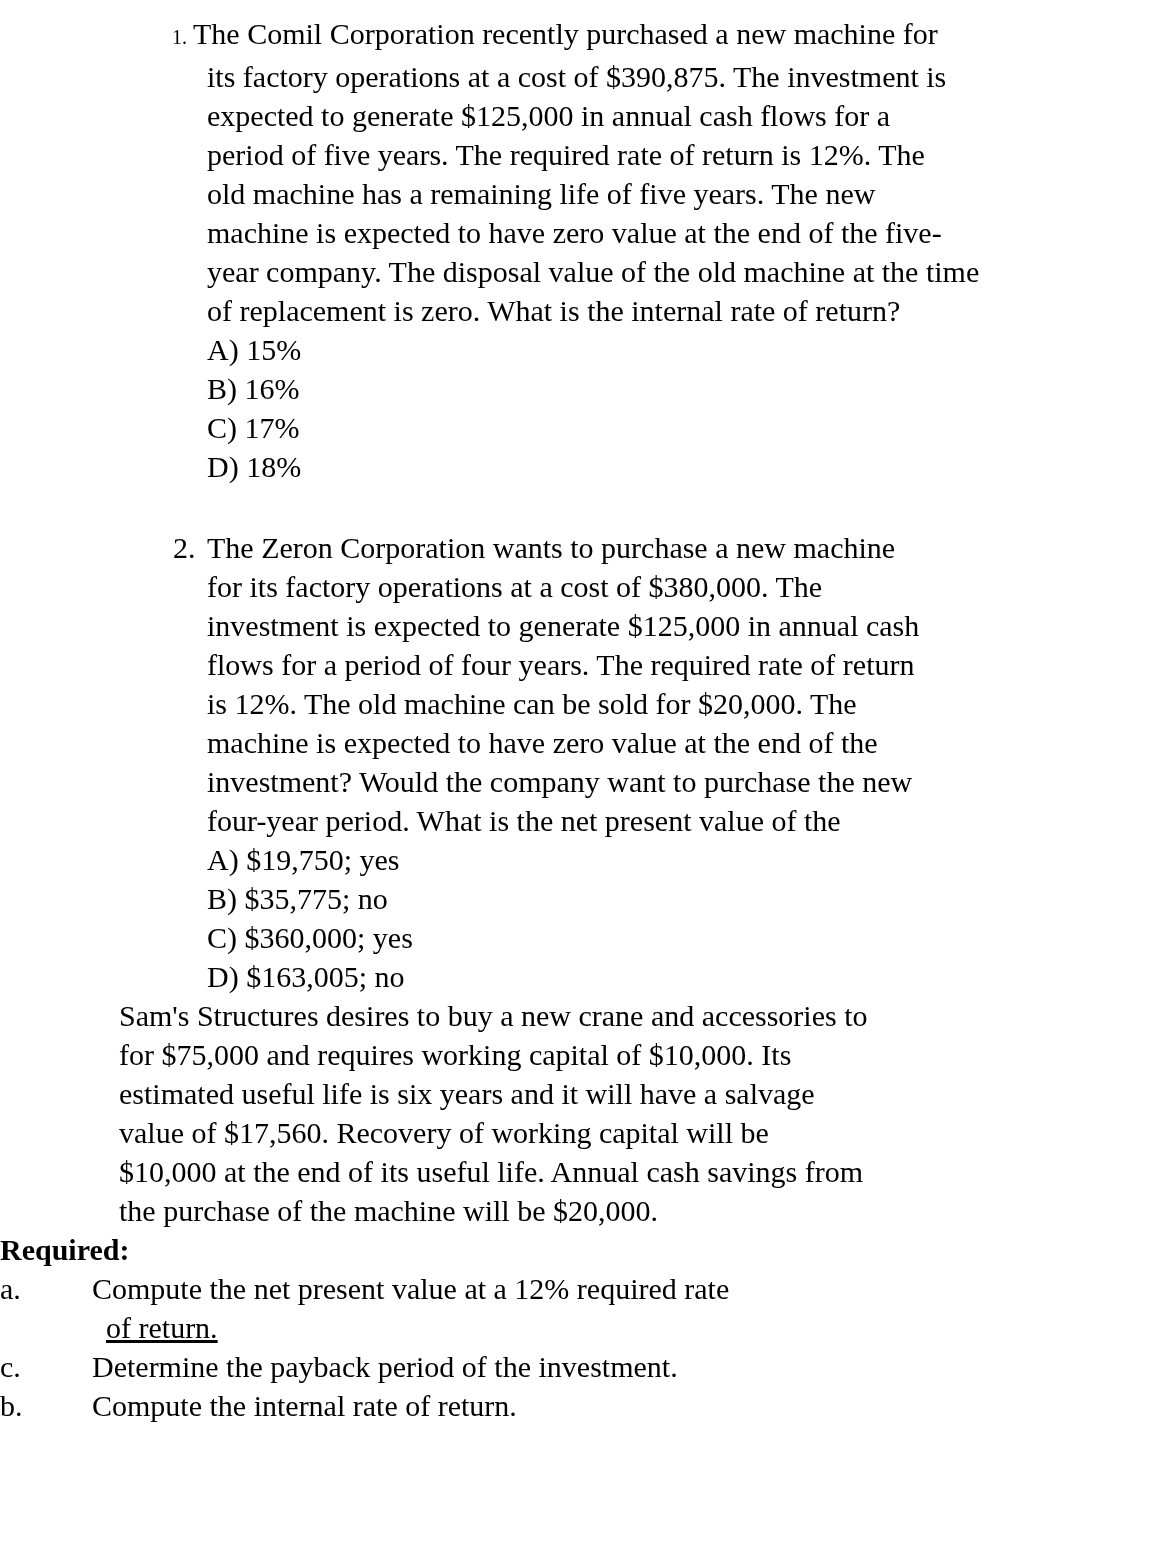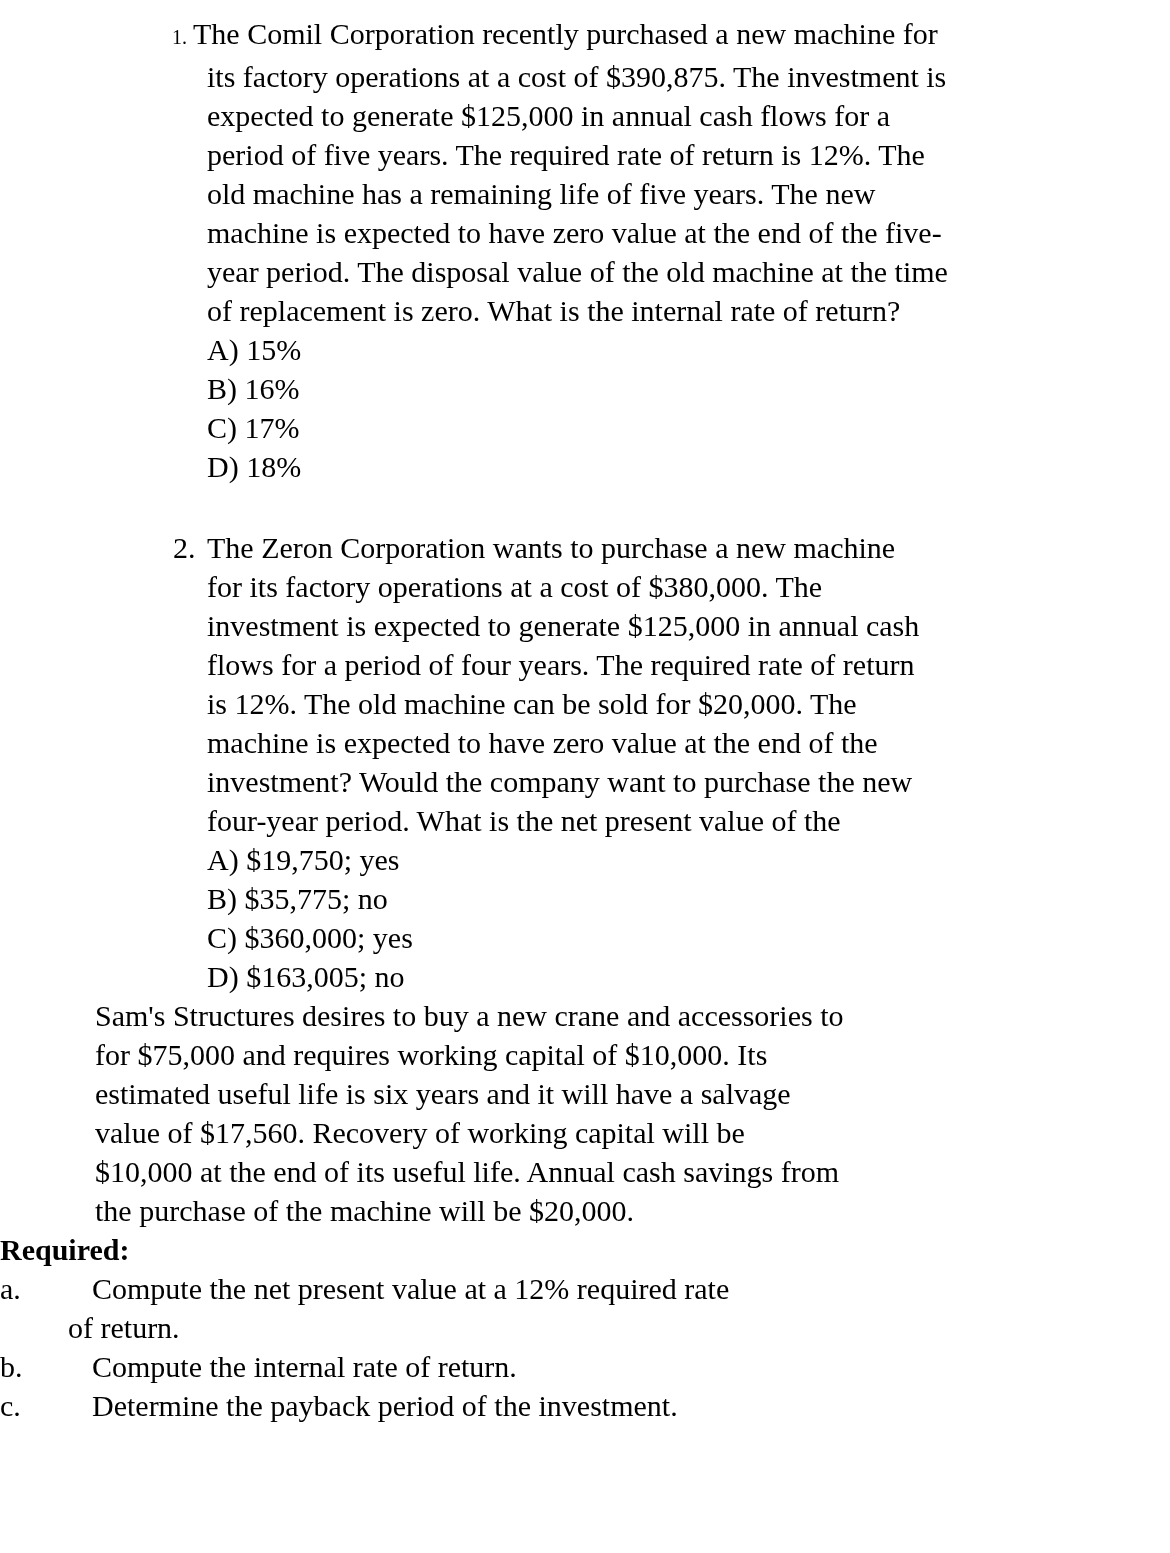--- a/index.html
+++ b/index.html
@@ -34,45 +34,45 @@
   }
   
   .q2-block .line { margin-left: 207px; }
   .qnum-full {
     display: inline-block;
     margin-left: -34px;
     width: 34px;
   }
   .spacer-line { height: 42px; }
   
-  .sams-block .line { margin-left: 95px; }
+  .sams-block .line { margin-left: 119px; }
   
   .required-heading {
     font-weight: bold;
   }
   .req-item { white-space: nowrap; }
   .req-marker {
     display: inline-block;
     width: 92px;
   }
-  .req-wrap-line { margin-left: 68px; white-space: nowrap; }
+  .req-wrap-line { margin-left: 106px; white-space: nowrap; text-decoration: underline; }
 </style>
 </head>
 <body>
 
 <div class="page">
 
   <div class="q1-block">
     <div class="line"><span class="qnum-small">1.</span><span>The Comil Corporation recently purchased a new machine for</span></div>
     <div class="line">its factory operations at a cost of $390,875. The investment is</div>
     <div class="line">expected to generate $125,000 in annual cash flows for a</div>
     <div class="line">period of five years. The required rate of return is 12%. The</div>
     <div class="line">old machine has a remaining life of five years. The new</div>
     <div class="line">machine is expected to have zero value at the end of the five-</div>
-    <div class="line">year period. The disposal value of the old machine at the time</div>
+    <div class="line">year company. The disposal value of the old machine at the time</div>
     <div class="line">of replacement is zero. What is the internal rate of return?</div>
     <div class="line">A) 15%</div>
     <div class="line">B) 16%</div>
     <div class="line">C) 17%</div>
     <div class="line">D) 18%</div>
   </div>
 
   <div class="spacer-line"></div>
 
   <div class="q2-block">
@@ -96,17 +96,17 @@
     <div class="line">estimated useful life is six years and it will have a salvage</div>
     <div class="line">value of $17,560. Recovery of working capital will be</div>
     <div class="line">$10,000 at the end of its useful life. Annual cash savings from</div>
     <div class="line">the purchase of the machine will be $20,000.</div>
   </div>
 
   <div class="required-block">
     <div class="required-heading">Required:</div>
     <div class="req-item"><span class="req-marker">a.</span><span>Compute the net present value at a 12% required rate</span></div>
     <div class="req-wrap-line">of return.</div>
+    <div class="req-item"><span class="req-marker">c.</span><span>Determine the payback period of the investment.</span></div>
     <div class="req-item"><span class="req-marker">b.</span><span>Compute the internal rate of return.</span></div>
-    <div class="req-item"><span class="req-marker">c.</span><span>Determine the payback period of the investment.</span></div>
   </div>
 
 </div>
 
 </body></html>

